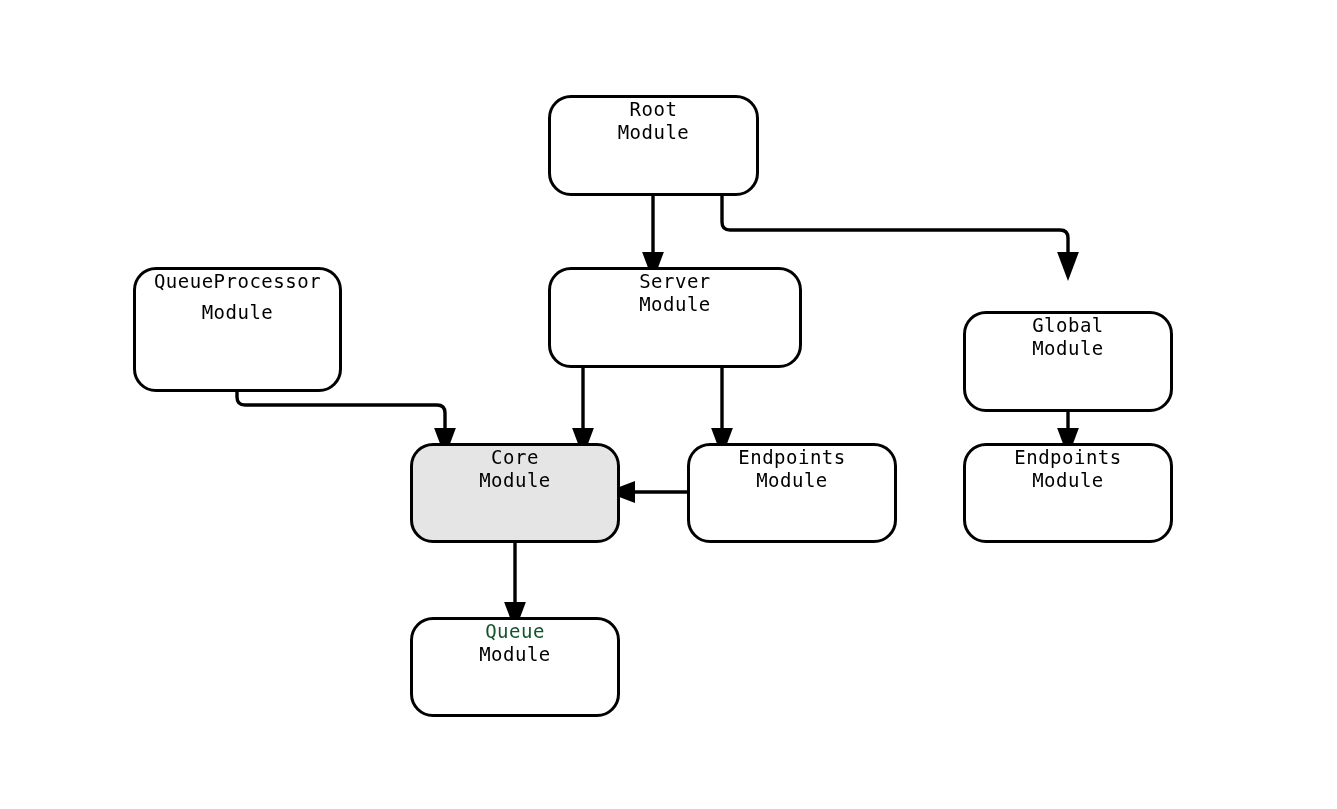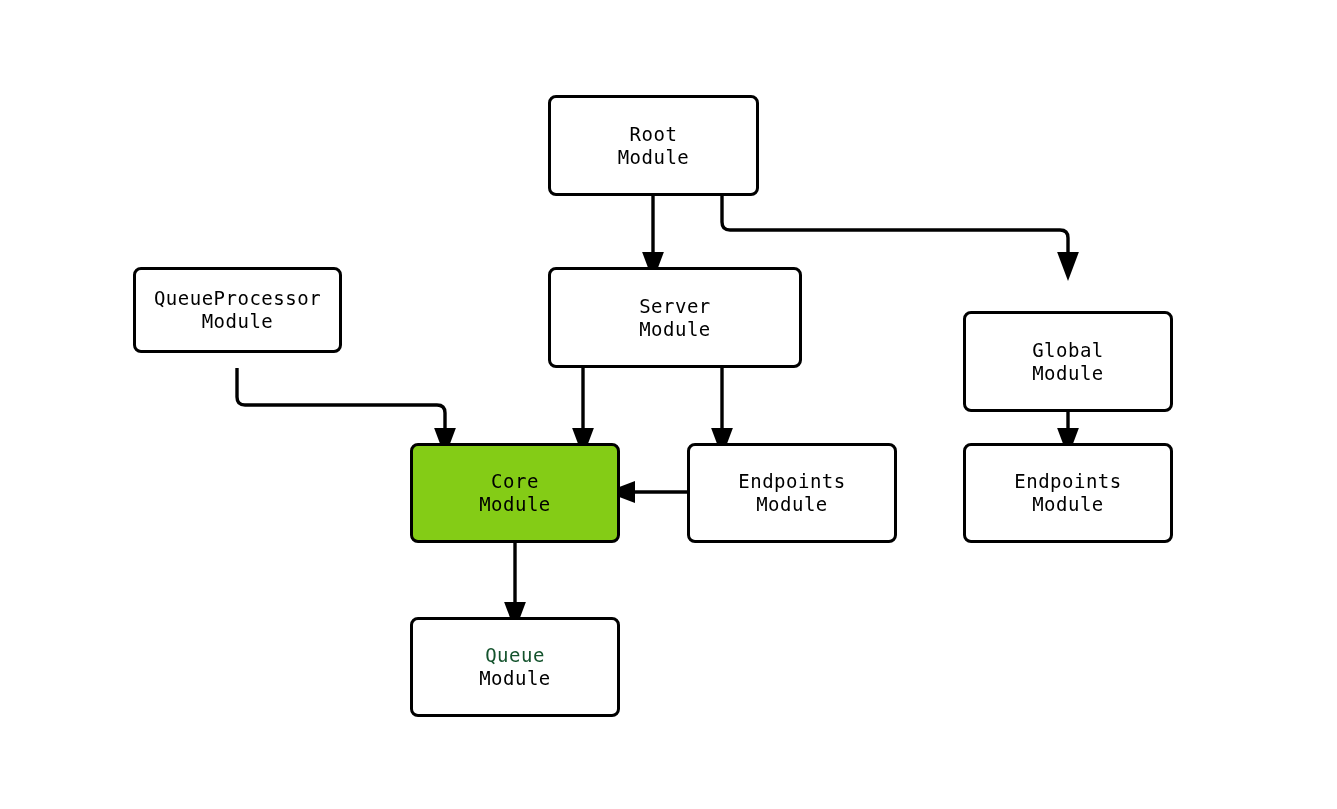--- a/index.html
+++ b/index.html
@@ -23,26 +23,26 @@
     position: absolute;
     left: 0;
     top: 0;
     width: 1337px;
     height: 809px;
   }
   .node {
     position: absolute;
     box-sizing: border-box;
     border: 3px solid #000000;
-    border-radius: 8px;
+    border-radius: 23px;
     background: #ffffff;
     display: flex;
     flex-direction: column;
     align-items: center;
-    justify-content: center;
+    justify-content: flex-start;
     z-index: 2;
   }
   .node-line {
     font-size: 19px;
     line-height: 23px;
     color: #000000;
     white-space: pre;
     letter-spacing: 0.5px;
   }
 </style>
@@ -67,33 +67,33 @@
         <path d="M 1068 368 L 1068 428" marker-end="url(#arrowhead)" stroke="#000000"></path>
         <path d="M 515 543 L 515 602" marker-end="url(#arrowhead)" stroke="#000000"></path>
       </g>
   </svg>
 
   <div id="nodes-layer">
       <div class="node" style="left: 548px; top: 95px; width: 211px; height: 101px; border-color: rgb(0, 0, 0); background: rgb(255, 255, 255);">
         <div class="node-line" style="color: rgb(0, 0, 0);">Root</div>
         <div class="node-line" style="color: rgb(0, 0, 0);">Module</div>
       </div>
-      <div class="node" style="left: 133px; top: 267px; width: 209px; height: 86px; border-color: rgb(0, 0, 0); background: rgb(255, 255, 255);">
+      <div class="node" style="left: 133px; top: 267px; width: 209px; height: 125px; border-color: rgb(0, 0, 0); background: rgb(255, 255, 255); gap: 8px;">
         <div class="node-line" style="color: rgb(0, 0, 0);">QueueProcessor</div>
         <div class="node-line" style="color: rgb(0, 0, 0);">Module</div>
       </div>
       <div class="node" style="left: 548px; top: 267px; width: 254px; height: 101px; border-color: rgb(0, 0, 0); background: rgb(255, 255, 255);">
         <div class="node-line" style="color: rgb(0, 0, 0);">Server</div>
         <div class="node-line" style="color: rgb(0, 0, 0);">Module</div>
       </div>
       <div class="node" style="left: 963px; top: 267px; width: 210px; height: 101px; border-color: rgb(0, 0, 0); background: rgb(255, 255, 255); margin-top: 44px;">
         <div class="node-line" style="color: rgb(0, 0, 0);">Global</div>
         <div class="node-line" style="color: rgb(0, 0, 0);">Module</div>
       </div>
-      <div class="node" style="left: 410px; top: 443px; width: 210px; height: 100px; border-color: rgb(0, 0, 0); background: #84cc16;">
+      <div class="node" style="left: 410px; top: 443px; width: 210px; height: 100px; border-color: rgb(0, 0, 0); background: #e5e5e5;">
         <div class="node-line" style="color: rgb(0, 0, 0);">Core</div>
         <div class="node-line" style="color: rgb(0, 0, 0);">Module</div>
       </div>
       <div class="node" style="left: 687px; top: 443px; width: 210px; height: 100px; border-color: rgb(0, 0, 0); background: rgb(255, 255, 255);">
         <div class="node-line" style="color: rgb(0, 0, 0);">Endpoints</div>
         <div class="node-line" style="color: rgb(0, 0, 0);">Module</div>
       </div>
       <div class="node" style="left: 963px; top: 443px; width: 210px; height: 100px; border-color: rgb(0, 0, 0); background: rgb(255, 255, 255);">
         <div class="node-line" style="color: rgb(0, 0, 0);">Endpoints</div>
         <div class="node-line" style="color: rgb(0, 0, 0);">Module</div>

